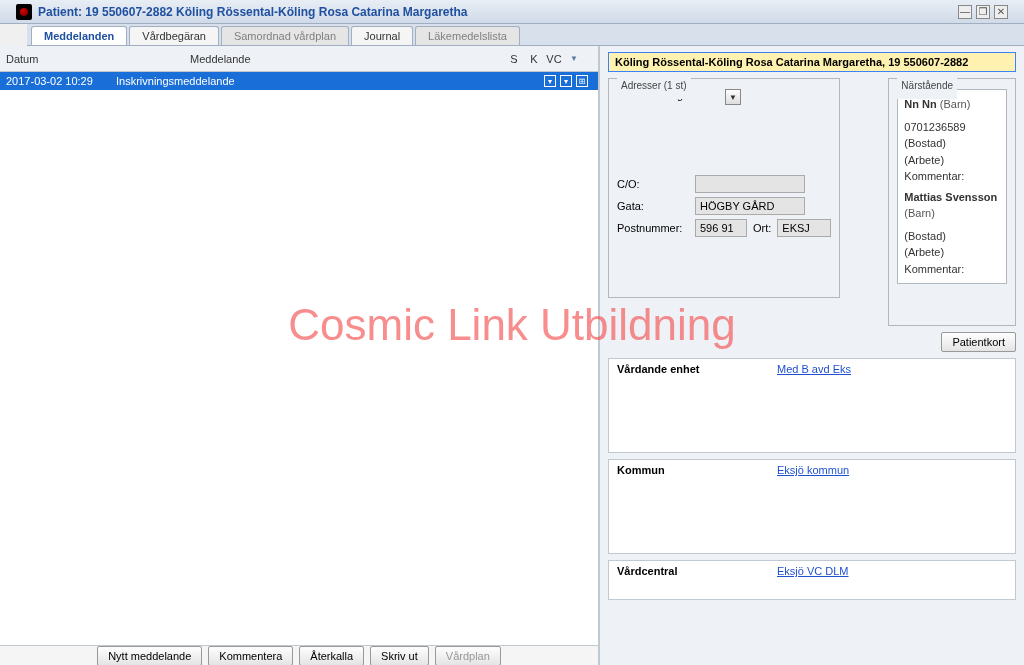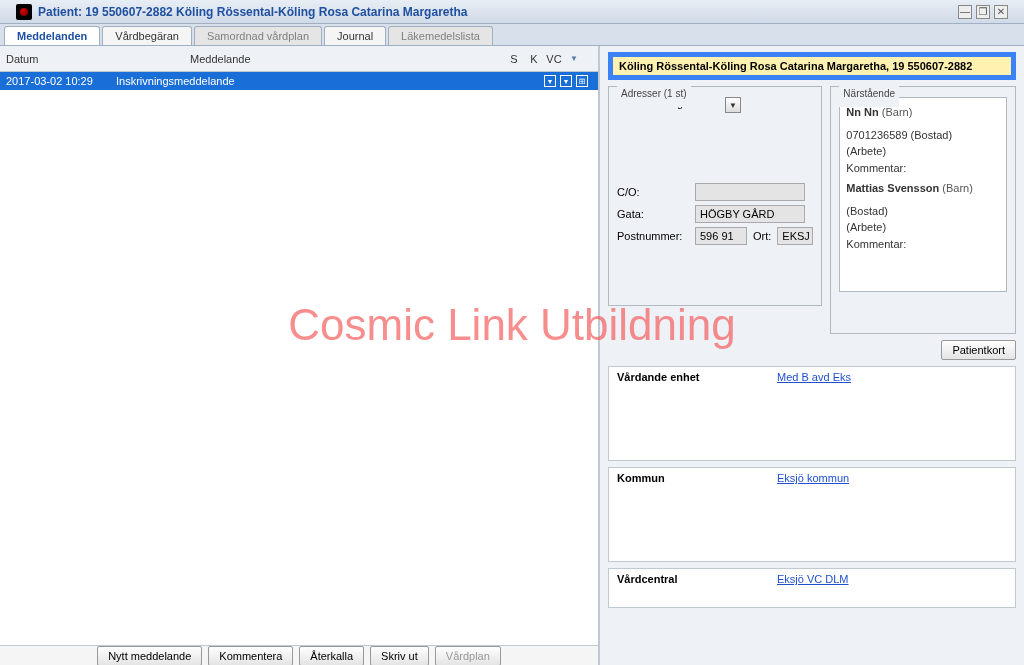--- a/index.html
+++ b/index.html
@@ -37,20 +37,21 @@
     font-size: 10px; line-height: 10px; display: flex; align-items: center; justify-content: center;
     color: #555; cursor: pointer;
   }
   .tabs {
     display: flex;
     background: #d8e0eb;
     height: 22px;
     border-bottom: 1px solid #a0b0c0;
     padding-left: 4px;
     align-items: flex-end;
+    margin-left: 27px;
   }
   .tab {
     padding: 3px 12px;
     border: 1px solid #a0b0c0;
     border-bottom: none;
     background: #e5e5e5;
     color: #808080;
     margin-right: 2px;
     border-radius: 3px 3px 0 0;
     cursor: pointer;
@@ -126,21 +127,21 @@
     flex: 1;
     background: #eef2f7;
     padding: 6px 8px;
     display: flex;
     flex-direction: column;
     gap: 6px;
     overflow: hidden;
   }
   .patient-hdr {
     background: #fff2b0;
-    border: 5px solid #3b82f6;
+    border: 1px solid #3b82f6;
     padding: 3px 6px;
     font-weight: bold;
     font-size: 11px;
   }
   .top-groups {
     display: flex;
     gap: 8px;
   }
   .grp {
     border: 1px solid #b0b8c0;
@@ -150,21 +151,21 @@
   }
   .grp-legend {
     position: absolute;
     top: -7px; left: 8px;
     background: #eef2f7;
     padding: 8px 4px;
     font-size: 10px;
     color: #444;
   }
   .addr-grp { flex: 1.1; height: 220px; }
-  .nar-grp { flex: 1; height: 248px; }
+  .nar-grp { flex: 1; height: 248px; margin-left: 40px; }
   .addr-top {
     display: flex; align-items: flex-start; gap: 6px;
     margin-bottom: 70px;
   }
   .dropdown-btn {
     width: 16px; height: 16px;
     border: 1px solid #888;
     background: linear-gradient(#fff,#ddd);
     display: flex; align-items: center; justify-content: center;
     font-size: 8px; color: #333;
@@ -281,21 +282,21 @@
           <span class="addr-input" style="width:110px;"></span>
         </div>
         <div class="addr-field">
           <span class="addr-label">Gata:</span>
           <span class="addr-input" style="width:110px;">HÖGBY GÅRD</span>
         </div>
         <div class="addr-field">
           <span class="addr-label">Postnummer:</span>
           <span class="addr-input" style="width:52px;">596 91</span>
           <span>Ort:</span>
-          <span class="addr-input" style="width:36px;">EKSJ</span>
+          <span class="addr-input" style="width:54px;">EKSJ</span>
         </div>
       </div>
 
       <div class="grp nar-grp">
         <div class="grp-legend">Närstående</div>
         <div class="nar-body">
           <div>
             <span class="rel-name">Nn Nn</span>
             <span class="rel-type">(Barn)</span>
           </div>

